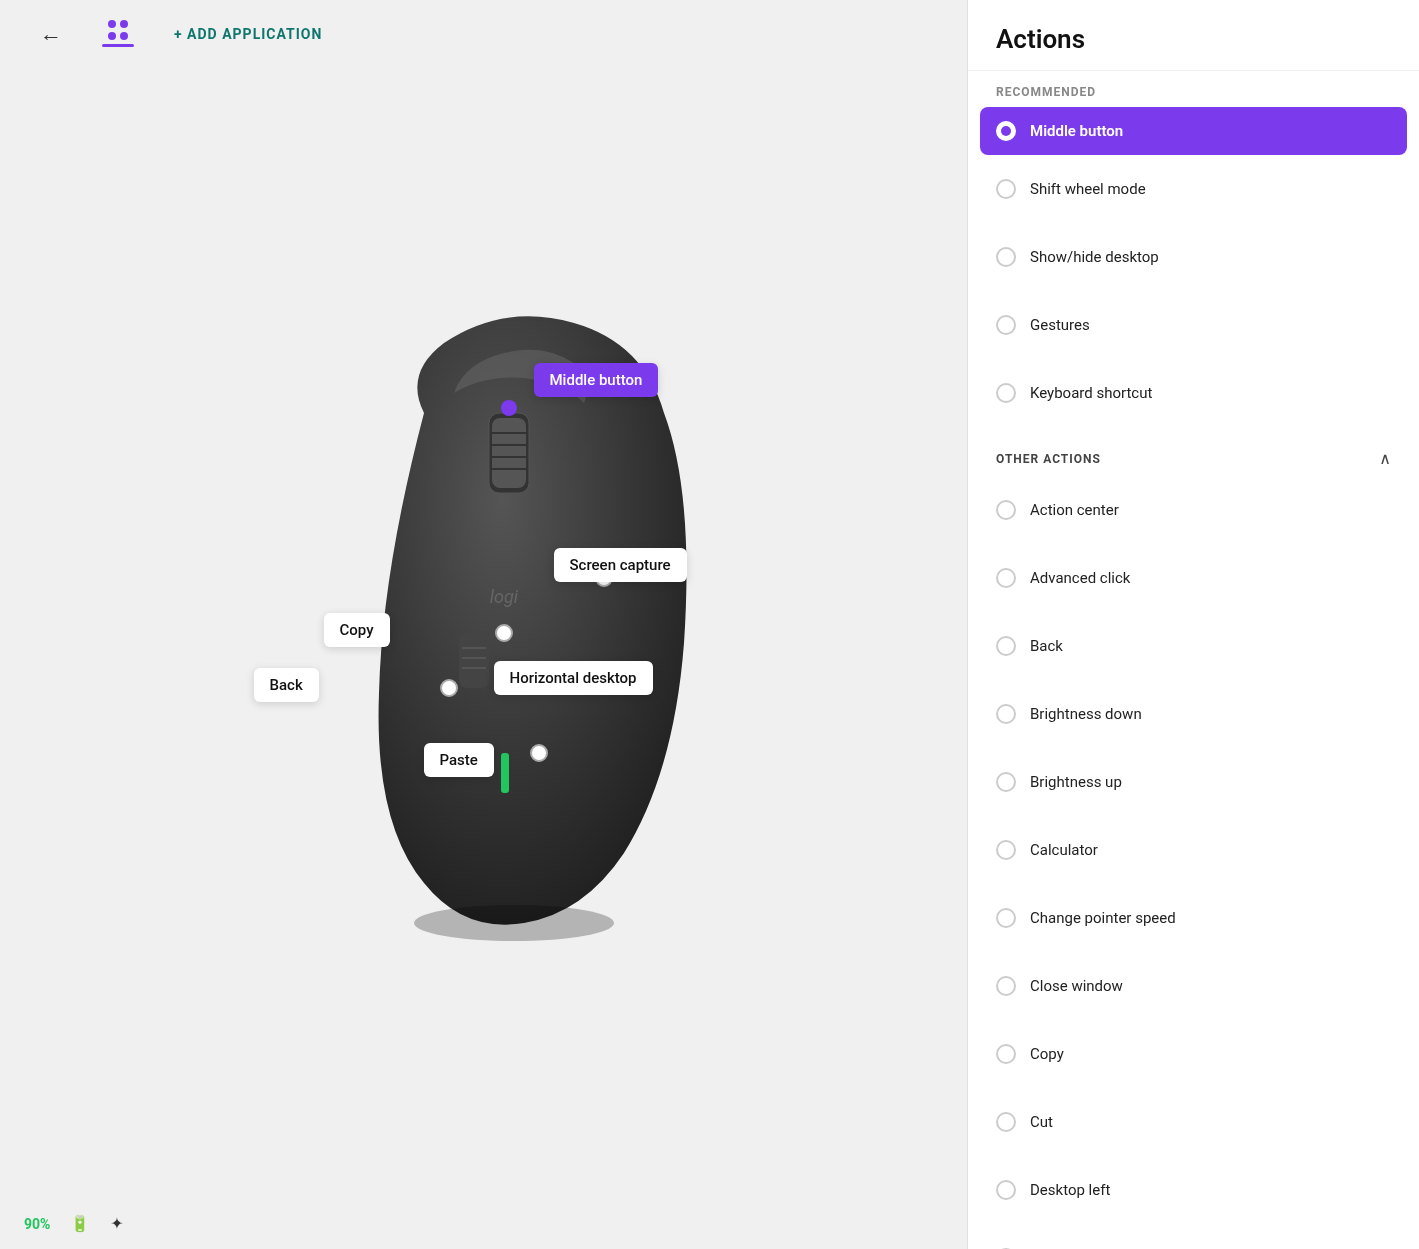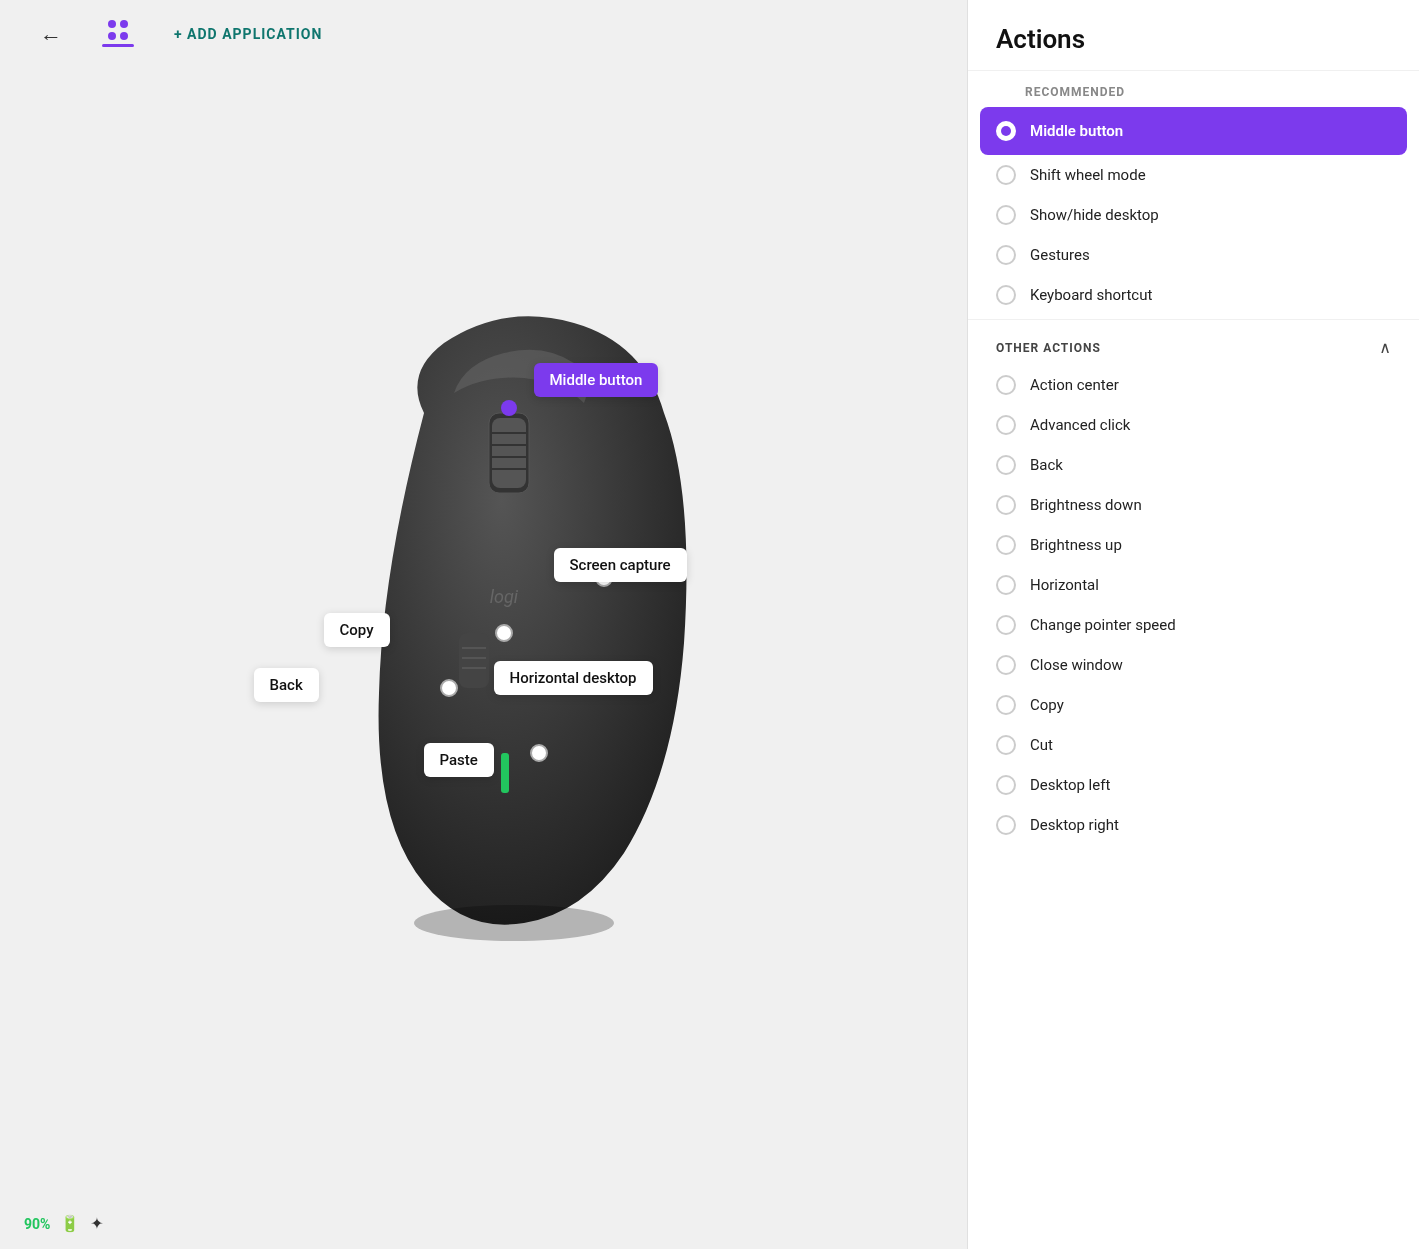--- a/index.html
+++ b/index.html
@@ -105,21 +105,21 @@
     .mouse-label.purple {
       background: #7c3aed;
       color: white;
     }
 
     
     .status-bar {
       padding: 16px 24px;
       display: flex;
       align-items: center;
-      gap: 10px;
+      gap: 20px;
       text-align: center;
     }
 
     .battery-pct {
       color: #22c55e;
       font-weight: 700;
       font-size: 14px;
     }
 
     .battery-icon {
@@ -149,28 +149,27 @@
       border-bottom: 1px solid #f0f0f0;
     }
 
     .section-label {
       padding: 14px 28px 8px;
       font-size: 12px;
       font-weight: 700;
       letter-spacing: 1px;
       color: #888;
       text-transform: uppercase;
-      margin-left: 29px;
     }
 
     .action-item {
       display: flex;
       align-items: center;
       gap: 14px;
-      padding: 10px 28px;
+      padding: 24px 28px;
       cursor: pointer;
       border-radius: 0;
     }
 
     .action-item.selected {
       background: #7c3aed;
       border-radius: 8px;
       margin: 0 12px;
       padding: 14px 16px;
     }
@@ -388,21 +387,21 @@
       <div class="action-item">
         <div class="radio-circle"></div>
         <span class="action-label">Brightness down</span>
       </div>
       <div class="action-item">
         <div class="radio-circle"></div>
         <span class="action-label">Brightness up</span>
       </div>
       <div class="action-item">
         <div class="radio-circle"></div>
-        <span class="action-label">Horizontal</span>
+        <span class="action-label">Calculator</span>
       </div>
       <div class="action-item">
         <div class="radio-circle"></div>
         <span class="action-label">Change pointer speed</span>
       </div>
       <div class="action-item">
         <div class="radio-circle"></div>
         <span class="action-label">Close window</span>
       </div>
       <div class="action-item">

